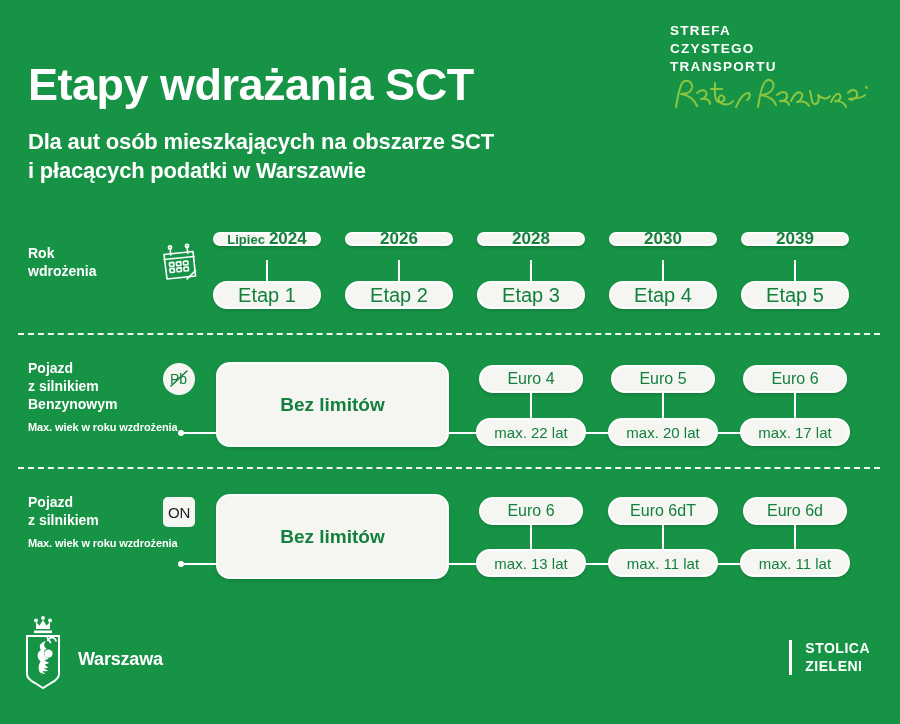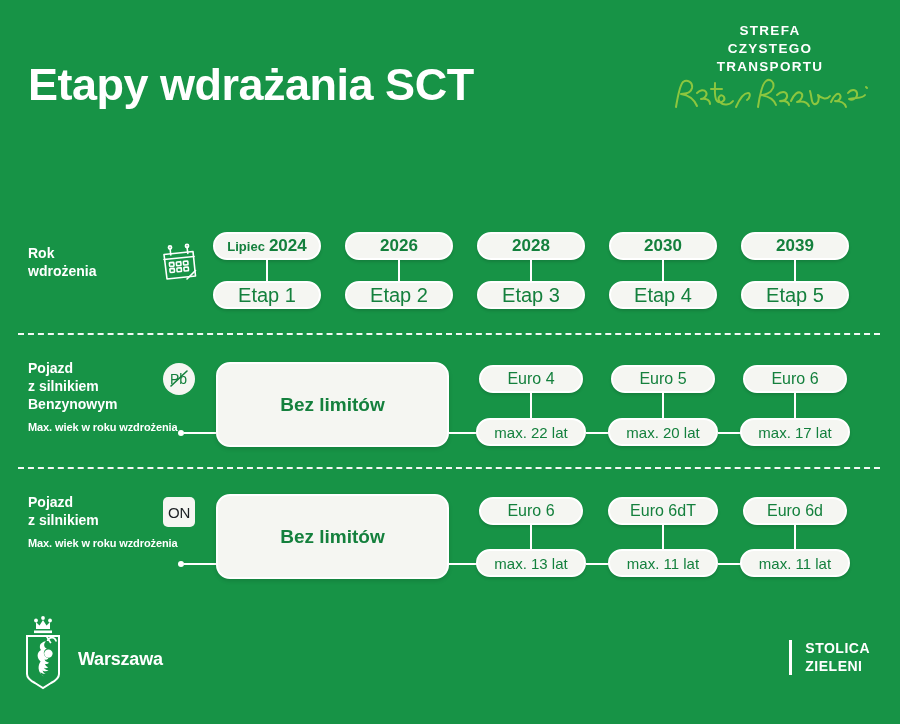--- a/index.html
+++ b/index.html
@@ -20,21 +20,21 @@
     font-size:45px; font-weight:bold; letter-spacing:-0.5px;
     color:#ffffff; line-height:1;
   }
   #subtitle {
     position:absolute; left:28px; top:127px;
     font-size:22px; font-weight:bold; line-height:1.32;
     color:#ffffff; letter-spacing:-0.2px;
   }
   #subtitle span { display:block; }
 
-  #brand-mark { position:absolute; right:30px; top:22px; text-align:center; }
+  #brand-mark { position:absolute; right:30px; top:22px; text-align:left; }
   #brand-mark .bm-line {
     font-size:13.5px; font-weight:bold; letter-spacing:1.3px;
     line-height:1.32; color:#ffffff;
   }
   #signature { margin-top:2px; height:34px; width:200px; display:block; }
 
   
   .row-label { position:absolute; }
   .row-label .rl-title {
     font-size:14px; font-weight:bold; line-height:1.28; color:#ffffff;
@@ -54,21 +54,21 @@
   .pill {
     position:absolute;
     background:#f5f6f2;
     border:2px solid #ffffff;
     border-radius:999px;
     color:#14803d;
     display:flex; align-items:center; justify-content:center;
     box-shadow:0 2px 3px rgba(0,0,0,.13);
     white-space:nowrap;
   }
-  .pill.year { height:28px; font-size:17px; font-weight:bold; }
+  .pill.year { height:14px; font-size:17px; font-weight:bold; }
   .pill.year .mo { font-size:13px; font-weight:bold; margin-right:4px; }
   .pill.etap { height:28px; font-size:20px; font-weight:normal; }
   .pill.euro { height:28px; font-size:16px; font-weight:normal; }
   .pill.maxlat { height:28px; font-size:15px; font-weight:normal; }
 
   .bigbox {
     position:absolute;
     background:#f5f6f2;
     border:2px solid #ffffff;
     border-radius:14px;
@@ -113,20 +113,24 @@
   }
   #stolica span { display:block; }
 </style>
 </head>
 <body>
 
 <div id="header">
 
   <div id="title">Etapy wdrażania SCT</div>
 
+  <div id="subtitle">
+    <span>Dla aut osób mieszkających na obszarze SCT</span>
+    <span>i płacących podatki w Warszawie</span>
+  </div>
 
   <div id="brand-mark">
     <div class="bm-line">STREFA</div>
     <div class="bm-line">CZYSTEGO</div>
     <div class="bm-line">TRANSPORTU</div>
     <svg id="signature" viewBox="0 0 200 34">
       <g fill="none" stroke="#8cc63f" stroke-width="2" stroke-linecap="round" stroke-linejoin="round">
         <path d="M6 30 C8 18, 10 8, 13 5 C17 2, 23 5, 22 11 C21 16, 15 17, 11 17 C18 18, 24 22, 27 29"></path>
         <path d="M27 16 C30 13, 34 12, 36 15 C38 18, 34 22, 31 22 C36 21, 40 23, 40 27"></path>
         <path d="M41 12 L52 12"></path>

